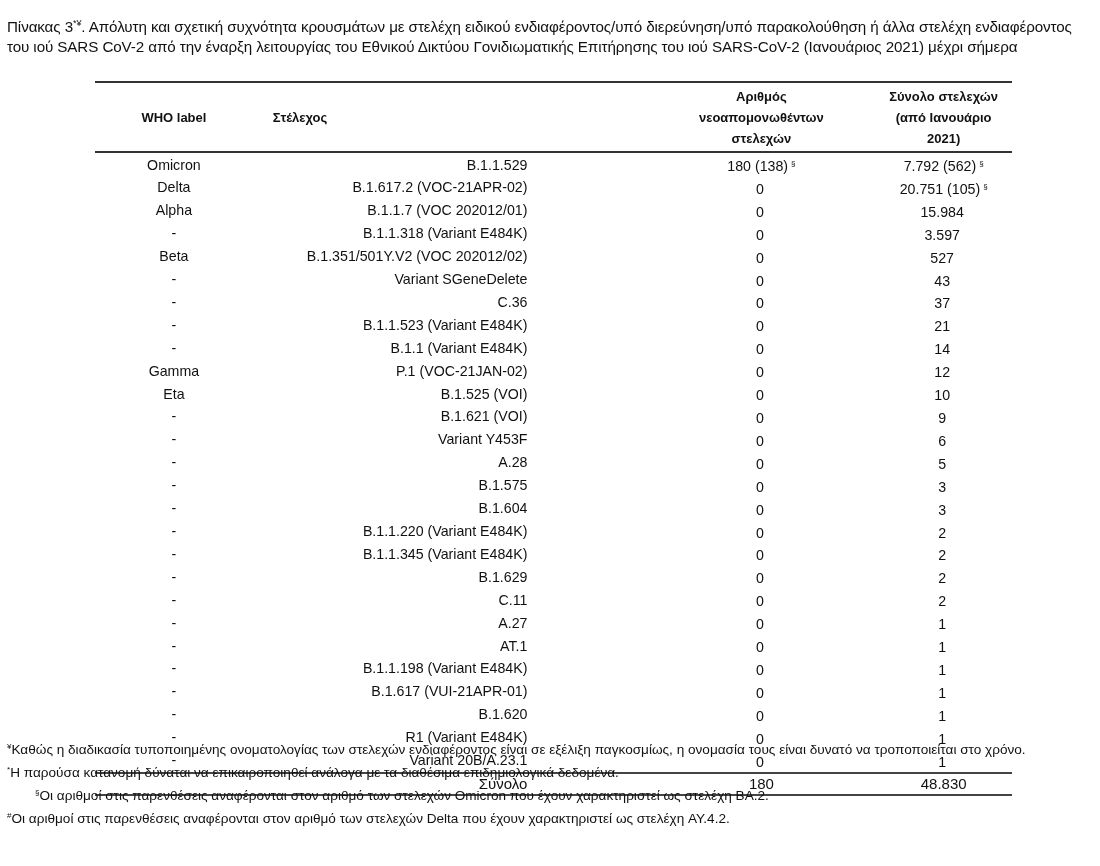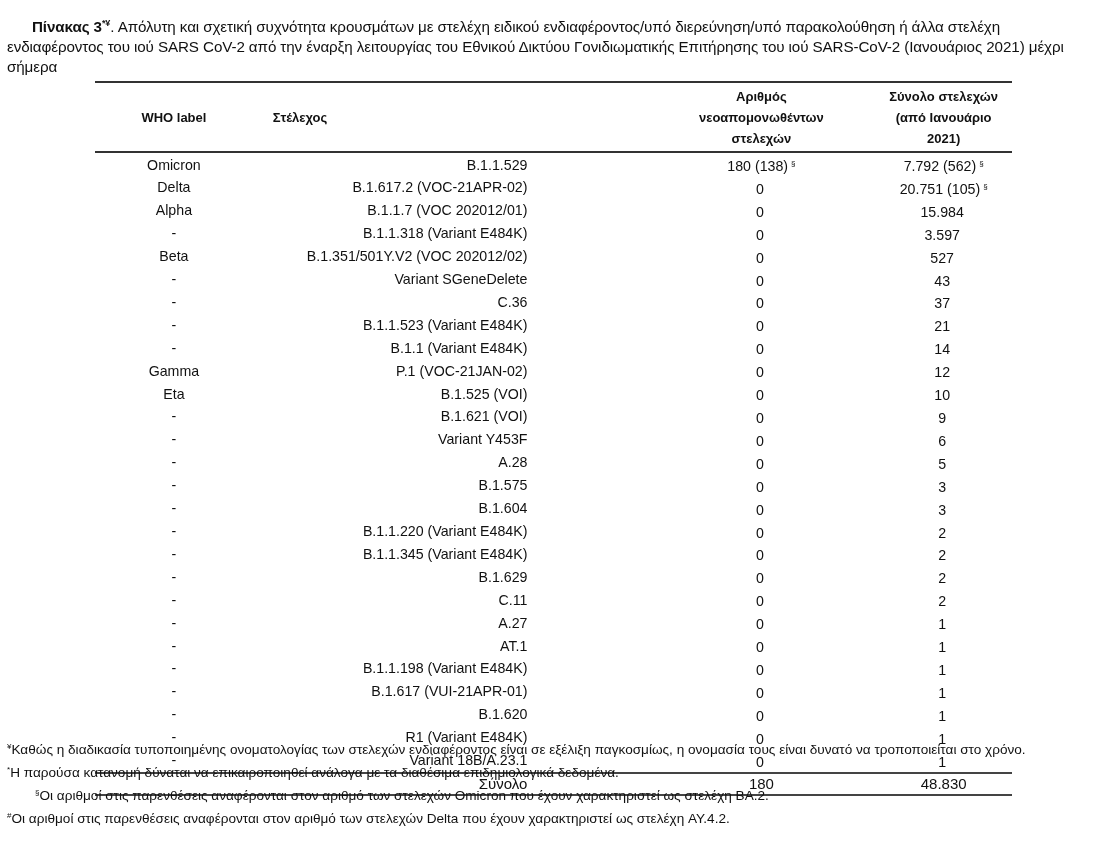--- a/index.html
+++ b/index.html
@@ -17,21 +17,21 @@
     }
     .caption {
       position: absolute;
       left: 7px;
       top: 17px;
       width: 1090px;
       font-size: 15.2px;
       line-height: 20px;
       letter-spacing: -0.1px;
     }
-    .caption b { font-weight: bold; margin-left: 25px; }
+    .caption b { font-weight: normal; }
     .caption sup { font-size: 9px; line-height: 0; }
 
     .tbl {
       position: absolute;
       left: 95px;
       top: 81px;
       width: 917px;
       border-collapse: collapse;
       font-size: 14px;
     }
@@ -265,21 +265,21 @@
         <td class="c-total"><span>1</span><span class="sec"></span></td>
       </tr>
       <tr class="row">
         <td class="c-who"><span>-</span></td>
         <td class="c-str"><span>R1 (Variant E484K)</span></td>
         <td class="c-new"><span>0</span><span class="sec"></span></td>
         <td class="c-total"><span>1</span><span class="sec"></span></td>
       </tr>
       <tr class="row">
         <td class="c-who"><span>-</span></td>
-        <td class="c-str"><span>Variant 18B/A.23.1</span></td>
+        <td class="c-str"><span>Variant 20B/A.23.1</span></td>
         <td class="c-new"><span>0</span><span class="sec"></span></td>
         <td class="c-total"><span>1</span><span class="sec"></span></td>
       </tr>
     </tbody>
   <tfoot>
     <tr>
       <td class="c-who"></td>
       <td class="c-str">Σύνολο</td>
       <td class="c-new">180</td>
       <td class="c-total">48.830</td>

